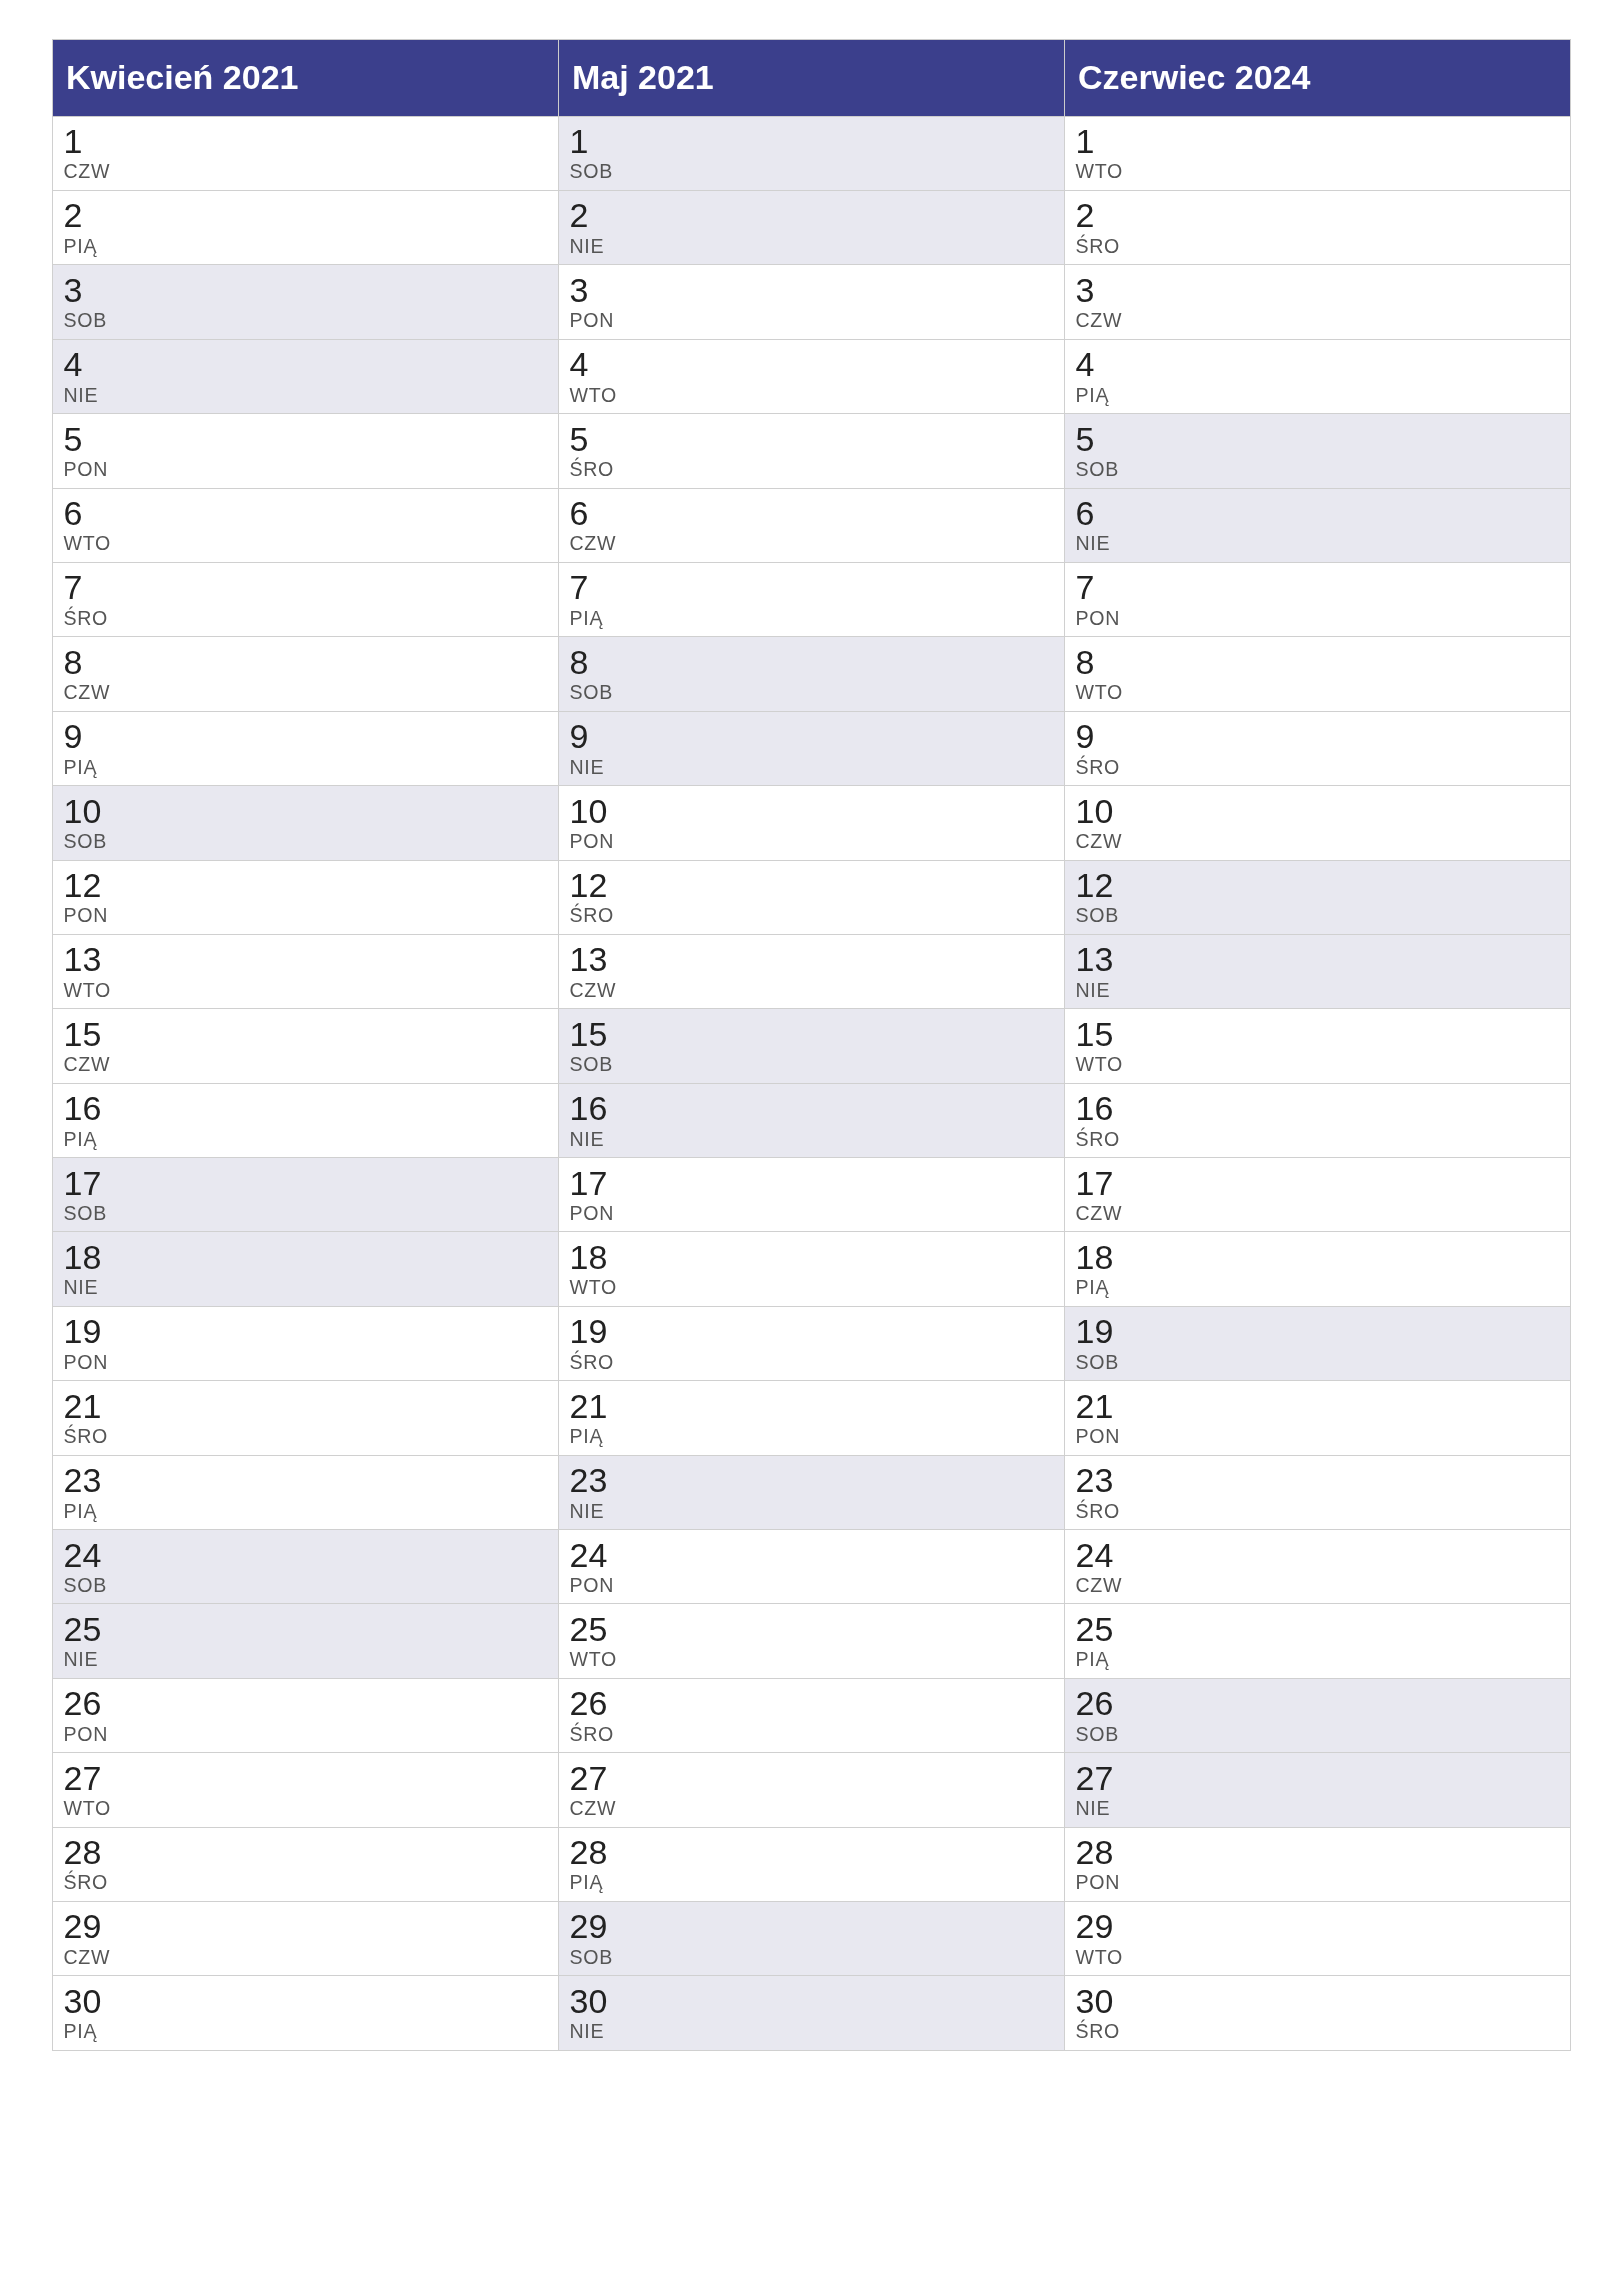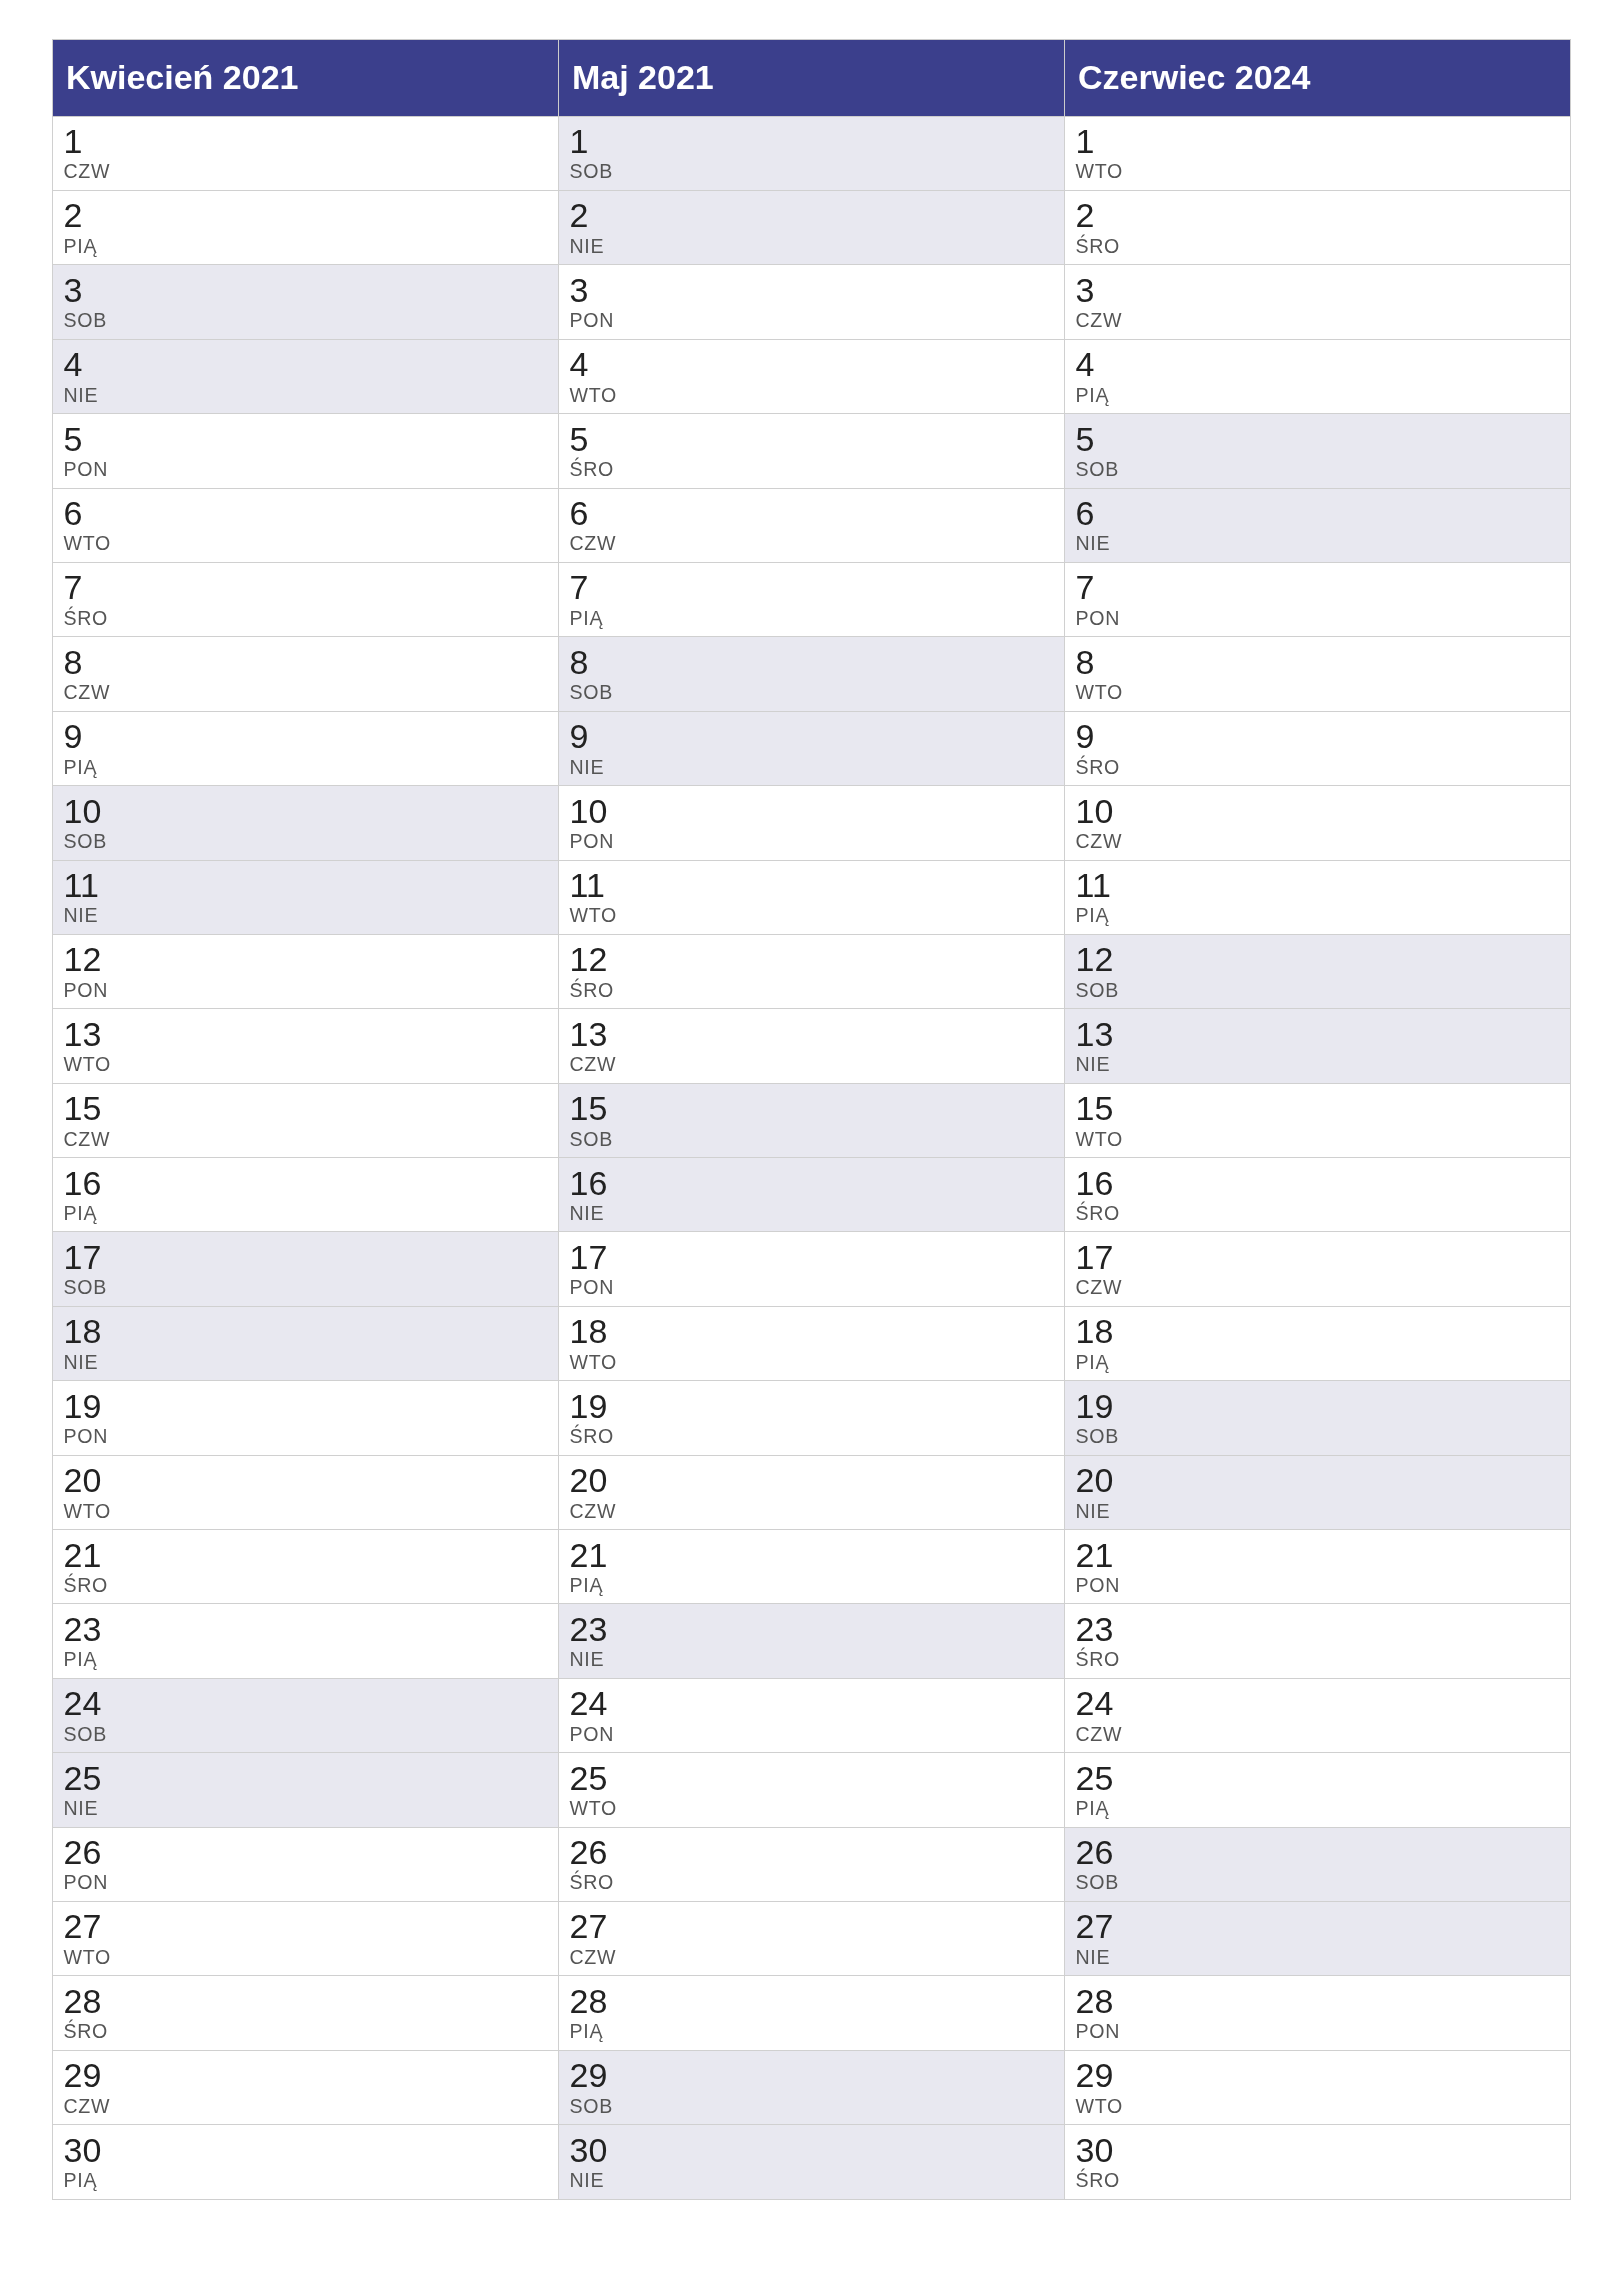--- a/index.html
+++ b/index.html
@@ -192,34 +192,20 @@
         <td>
           <div class="day-number">10</div>
           <div class="day-name">PON</div>
         </td>
         <td>
           <div class="day-number">10</div>
           <div class="day-name">CZW</div>
         </td>
       </tr>
       <tr>
-        <td style="background: rgb(232, 232, 240);">
-          <div class="day-number">11</div>
-          <div class="day-name">NIE</div>
-        </td>
-        <td>
-          <div class="day-number">11</div>
-          <div class="day-name">WTO</div>
-        </td>
-        <td>
-          <div class="day-number">11</div>
-          <div class="day-name">PIĄ</div>
-        </td>
-      </tr>
-      <tr>
         <td>
           <div class="day-number">12</div>
           <div class="day-name">PON</div>
         </td>
         <td>
           <div class="day-number">12</div>
           <div class="day-name">ŚRO</div>
         </td>
         <td style="background: rgb(232, 232, 240);">
           <div class="day-number">12</div>
@@ -301,34 +287,20 @@
           <div class="day-number">19</div>
           <div class="day-name">PON</div>
         </td>
         <td>
           <div class="day-number">19</div>
           <div class="day-name">ŚRO</div>
         </td>
         <td style="background: rgb(232, 232, 240);">
           <div class="day-number">19</div>
           <div class="day-name">SOB</div>
-        </td>
-      </tr>
-      <tr>
-        <td>
-          <div class="day-number">20</div>
-          <div class="day-name">WTO</div>
-        </td>
-        <td>
-          <div class="day-number">20</div>
-          <div class="day-name">CZW</div>
-        </td>
-        <td style="background: rgb(232, 232, 240);">
-          <div class="day-number">20</div>
-          <div class="day-name">NIE</div>
         </td>
       </tr>
       <tr>
         <td>
           <div class="day-number">21</div>
           <div class="day-name">ŚRO</div>
         </td>
         <td>
           <div class="day-number">21</div>
           <div class="day-name">PIĄ</div>

